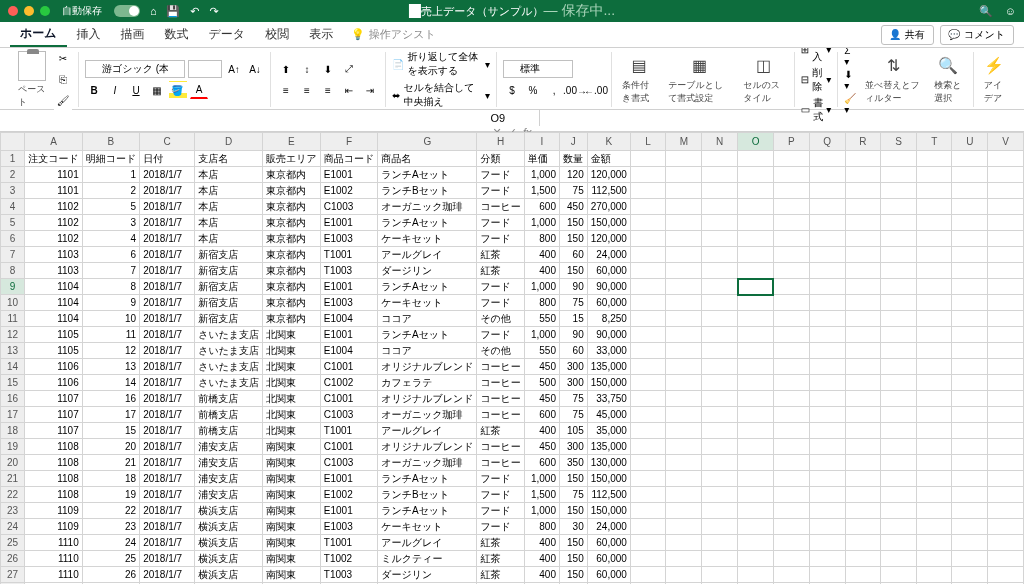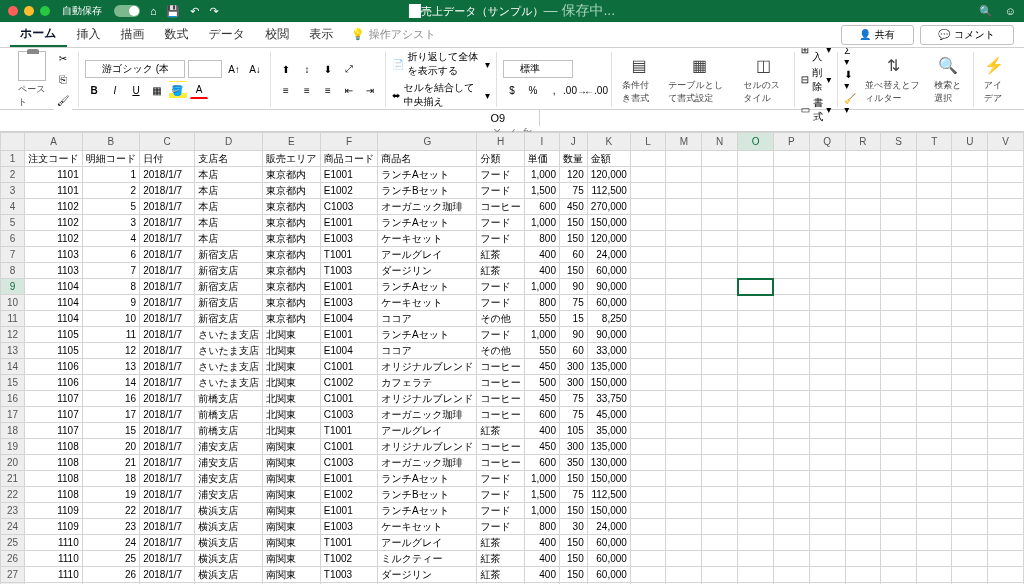--- a/index.html
+++ b/index.html
@@ -19,21 +19,21 @@
 .title-center .excel-doc { width: 12px; height: 14px; background: #fff; position: relative; }
 .title-center .saving { color: #a8d4b9; font-size: 14px; }
 .title-right { margin-left: auto; display: flex; gap: 12px; }
 
 
 .tabs { background: #fff; display: flex; align-items: center; padding: 0 10px; border-bottom: 1px solid #d0d0d0; height: 26px; position: relative; }
 .tab { padding: 0 10px; font-size: 12px; color: #333; cursor: pointer; height: 100%; display: flex; align-items: center; }
 .tab.active { color: #0f172a; font-weight: 600; border-bottom: 2px solid #0d6d3d; }
 .tell-me { display: flex; align-items: center; gap: 4px; color: #888; margin-left: 8px; }
 .tabs-right { margin-left: auto; display: flex; gap: 6px; }
-.tabs-right .btn { border: 1px solid #c0c0c0; border-radius: 3px; padding: 2px 18px; font-size: 10px; cursor: pointer; }
+.tabs-right .btn { border: 1px solid #c0c0c0; border-radius: 3px; padding: 2px 8px; font-size: 10px; cursor: pointer; }
 
 
 .ribbon { background: #fff; display: flex; align-items: stretch; padding: 4px 8px 2px; border-bottom: 1px solid #d0d0d0; height: 62px; }
 .rgroup { display: flex; gap: 4px; align-items: center; padding: 0 6px; border-right: 1px solid #e0e0e0; }
 .rgroup:last-child { border-right: none; }
 .biglbl { display: flex; flex-direction: column; align-items: center; gap: 2px; cursor: pointer; font-size: 9px; color: #444; padding: 2px 4px; }
 .biglbl .icn { width: 22px; height: 22px; display: flex; align-items: center; justify-content: center; font-size: 16px; }
 .col { display: flex; flex-direction: column; gap: 3px; }
 .row { display: flex; gap: 3px; align-items: center; }
 .fontsel { border: 1px solid #c0c0c0; font-size: 10px; padding: 1px 16px; height: 18px; }

